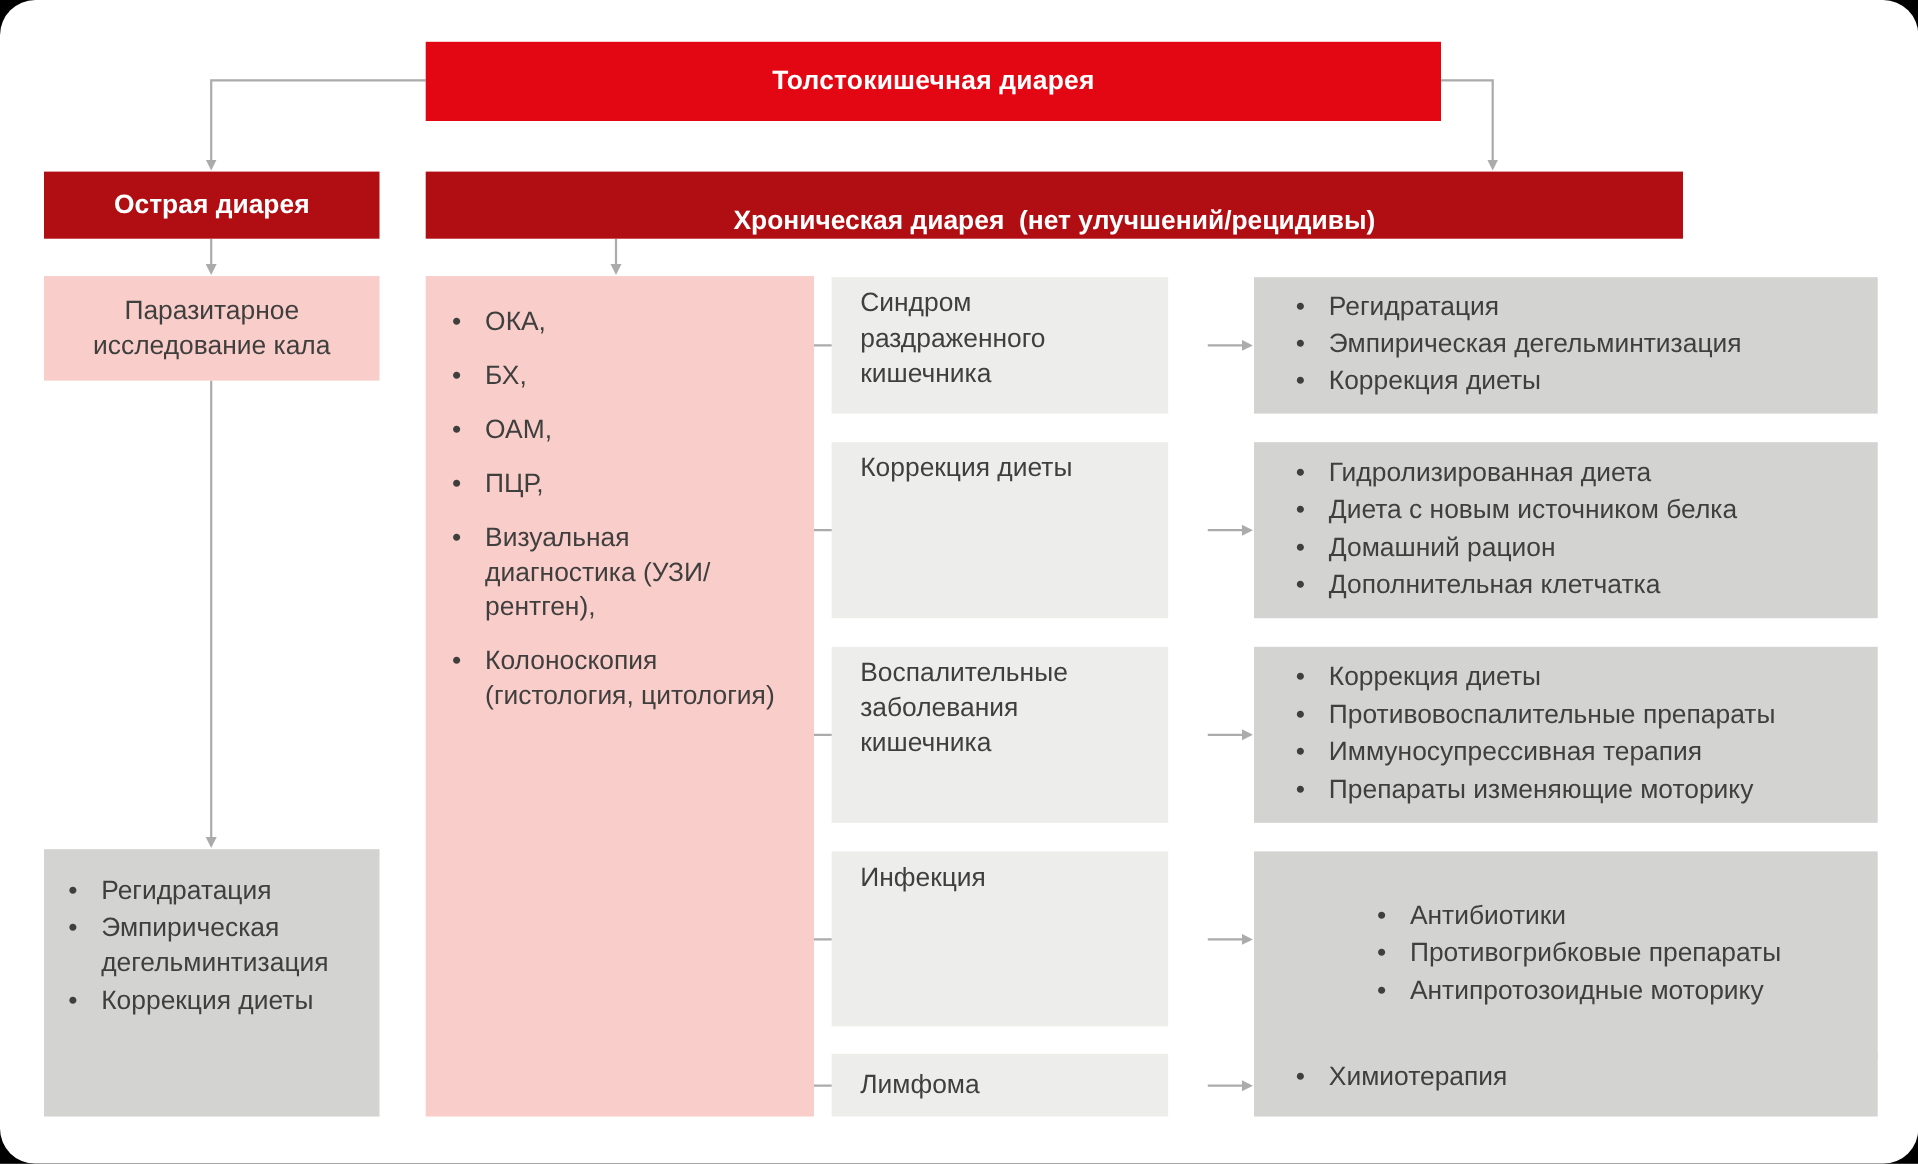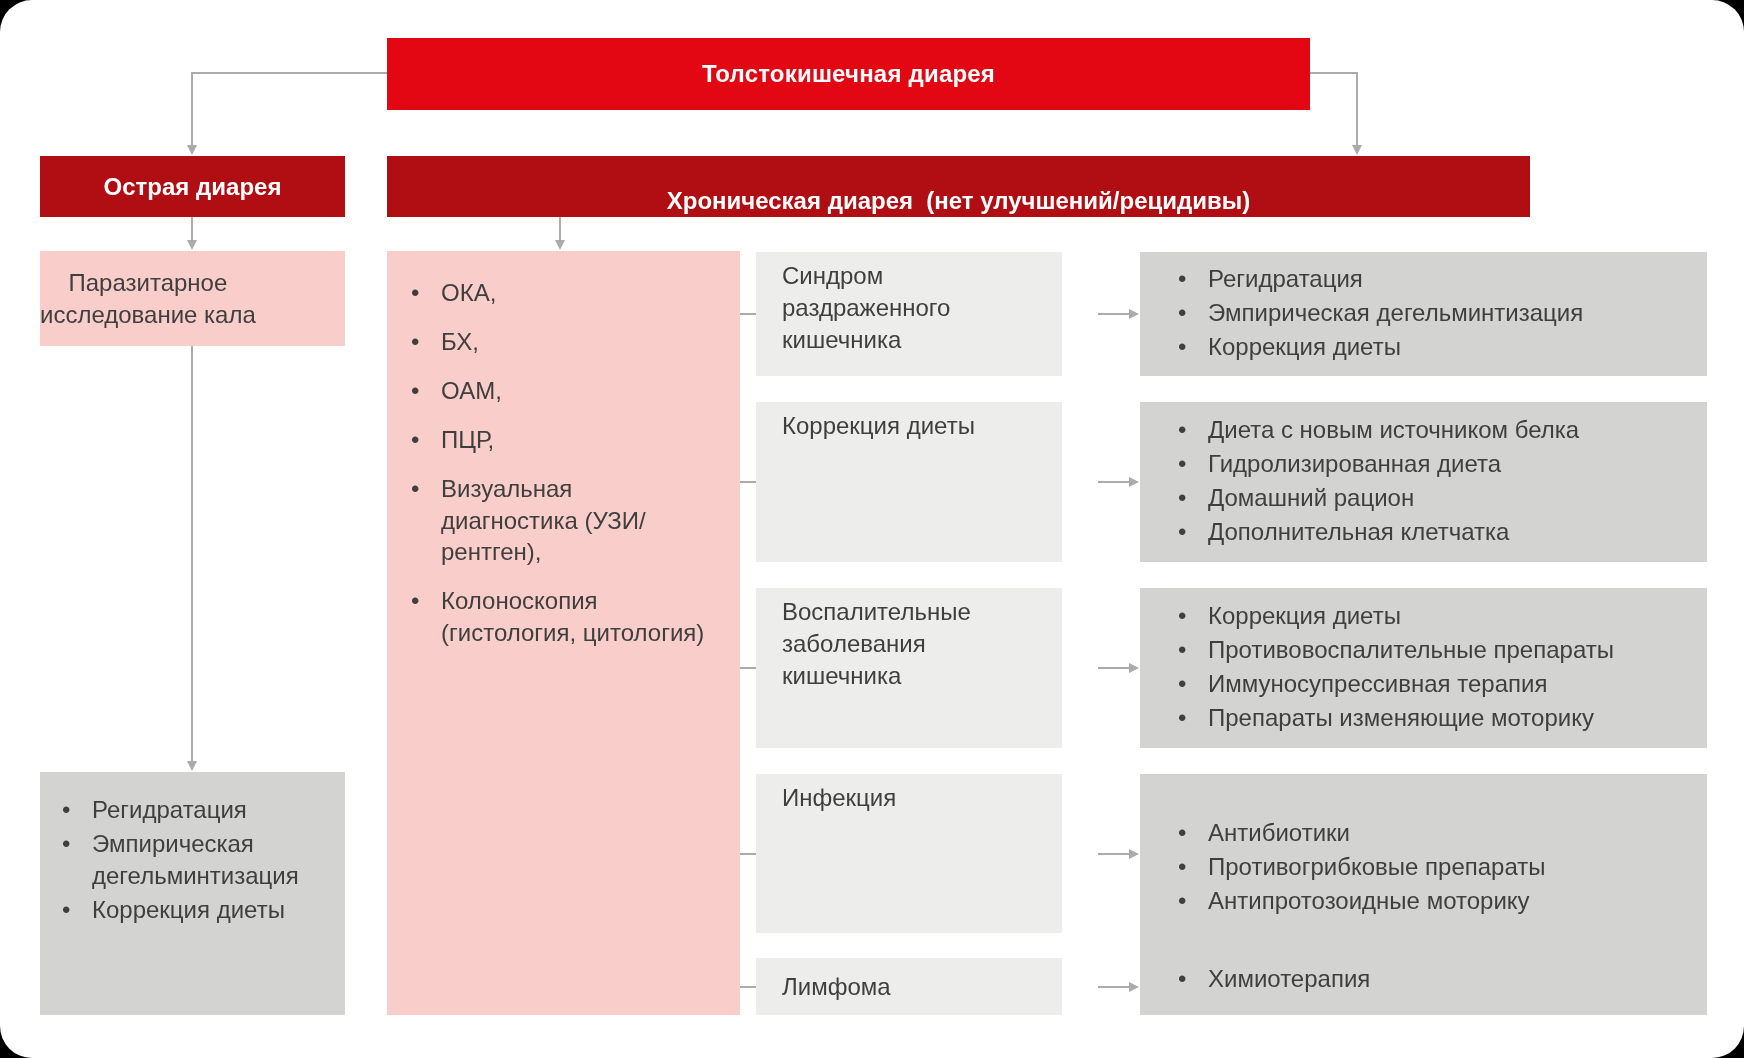--- a/index.html
+++ b/index.html
@@ -46,21 +46,21 @@
   .pre{white-space:pre-line;}
   .prewrap{white-space:pre-wrap;margin-top:28px;}
   .box{
     font-size:24px;line-height:1.33;
   }
   .pink{background:var(--pink);}
   .glight{background:var(--gray-light);}
   .gmid{background:var(--gray-mid);}
   .step-box{
     left:40px;top:251px;width:305px;height:95px;
-    display:flex;align-items:center;text-align:center;
+    display:flex;align-items:center;justify-content:center;text-align:center;
   }
   .diag-panel{
     left:387px;top:251px;width:353px;height:764px;
     padding:26px 14px 20px 24px;
   }
   .acute-treat{
     left:40px;top:772px;width:305px;height:243px;
     padding:22px 10px 20px 22px;
   }
   .mid-box{
@@ -188,24 +188,24 @@
         </li>
     </ul>
   </div>
 
   <div class="abs box glight mid-box" style="top:402px;height:160px;">
     <span class="pre">Коррекция диеты</span>
   </div>
   <div class="abs box gmid right-box" style="top:402px;height:160px;">
     <ul class="blist tight">
       <li>
+          <span>Гидролизированная диета</span>
+        </li>
+      <li>
           <span>Диета с новым источником белка</span>
-        </li>
-      <li>
-          <span>Гидролизированная диета</span>
         </li>
       <li>
           <span>Домашний рацион</span>
         </li>
       <li>
           <span>Дополнительная клетчатка</span>
         </li>
     </ul>
   </div>
 
@@ -227,21 +227,21 @@
         </li>
       <li>
           <span>Препараты изменяющие моторику</span>
         </li>
     </ul>
   </div>
 
   <div class="abs box glight mid-box" style="top:774px;height:159px;">
     <span class="pre">Инфекция</span>
   </div>
-  <div class="abs box gmid right-box" style="top:774px;height:188px;">
+  <div class="abs box gmid right-box" style="top:774px;height:188px;align-items:center;">
     <ul class="blist tight">
       <li>
           <span>Антибиотики</span>
         </li>
       <li>
           <span>Противогрибковые препараты</span>
         </li>
       <li>
           <span>Антипротозоидные моторику</span>
         </li>

